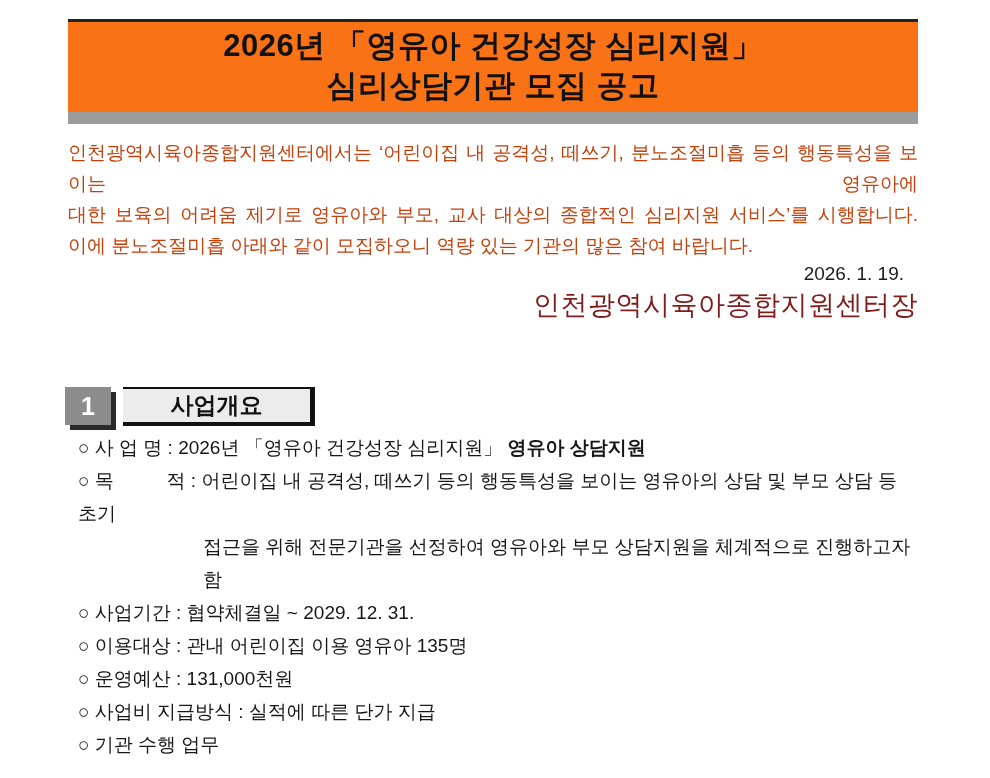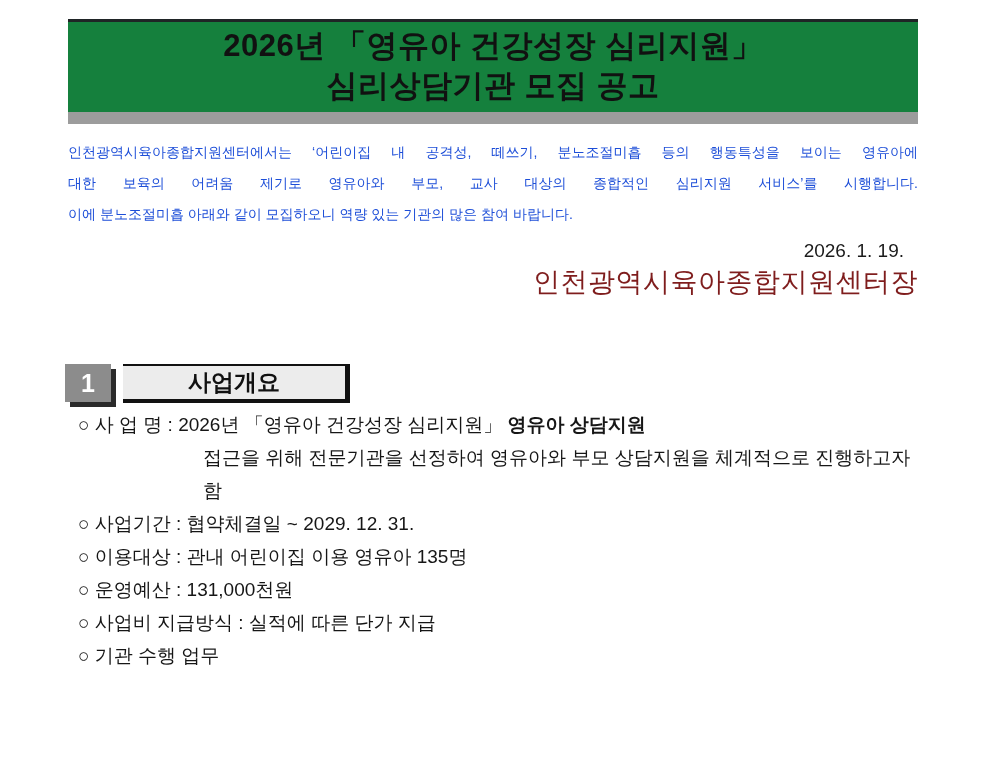--- a/index.html
+++ b/index.html
@@ -7,46 +7,46 @@
   body {
     width: 990px; height: 778px;
     overflow: hidden;
     font-family: "Liberation Sans", "DejaVu Sans", sans-serif;
     color: #1b1b1b;
   }
   .doc { padding: 19px 72px 0 68px; }
 
   
   .title-box {
-    background: #15803d;
+    background: #f97316;
     border-top: 3px solid #1f2426;
     text-align: center;
     padding: 4px 0 6px 0;
   }
   .title-line {
     font-size: 31px;
     font-weight: bold;
     line-height: 40px;
     color: #111111;
     letter-spacing: 0.5px;
   }
   .title-bar { height: 12px; background: #9c9c9c; }
 
   
   .intro { margin-top: 13px; }
   .intro-line {
-    font-size: 14px;
+    font-size: 19px;
     line-height: 31px;
-    color: #1d4ed8;
+    color: #c2410c;
   }
   .intro-line.justify { text-align: justify; text-align-last: justify; }
 
   
   .date-line {
-    margin-top: 8px;
+    margin-top: 0;
     text-align: right;
     padding-right: 14px;
     font-size: 19px;
     line-height: 26px;
   }
   .signature-line {
     text-align: right;
     font-size: 27px;
     line-height: 36px;
     letter-spacing: 0.5px;
@@ -66,21 +66,21 @@
     color: #ffffff;
     font-size: 25px;
     font-weight: bold;
     text-align: center;
     line-height: 38px;
     box-shadow: 5px 5px 0 0 #2a2a2a;
     margin-left: -3px;
   }
   .sec-title {
     margin-left: 12px;
-    width: 227px;
+    width: 192px;
     background: #ececec;
     border-top: 2px solid #111111;
     border-right: 5px solid #111111;
     border-bottom: 4px solid #111111;
     text-align: center;
     font-size: 23px;
     font-weight: bold;
     line-height: 33px;
     color: #111111;
   }
@@ -118,20 +118,21 @@
   <div class="date-line">2026. 1. 19.</div>
   <div class="signature-line">인천광역시육아종합지원센터장</div>
 
   <div class="section-header">
     <div class="sec-num">1</div>
     <div class="sec-title">사업개요</div>
   </div>
 
   <div class="bullets">
     <div class="b-line"><span>○ 사 업 명 : 2026년 「영유아 건강성장 심리지원」 </span><span class="bold">영유아 상담지원</span></div>
+    <div class="b-line">○ 목          적 : 어린이집 내 공격성, 떼쓰기 등의 행동특성을 보이는 영유아의 상담 및 부모 상담 등 초기</div>
     <div class="b-line cont1">접근을 위해 전문기관을 선정하여 영유아와 부모 상담지원을 체계적으로 진행하고자 함</div>
     <div class="b-line">○ 사업기간 : 협약체결일 ~ 2029. 12. 31.</div>
     <div class="b-line">○ 이용대상 : 관내 어린이집 이용 영유아 135명</div>
     <div class="b-line">○ 운영예산 : 131,000천원</div>
     <div class="b-line">○ 사업비 지급방식 : 실적에 따른 단가 지급</div>
     <div class="b-line">○ 기관 수행 업무</div>
     <div class="b-line sub"></div>
 
   </div>
 

